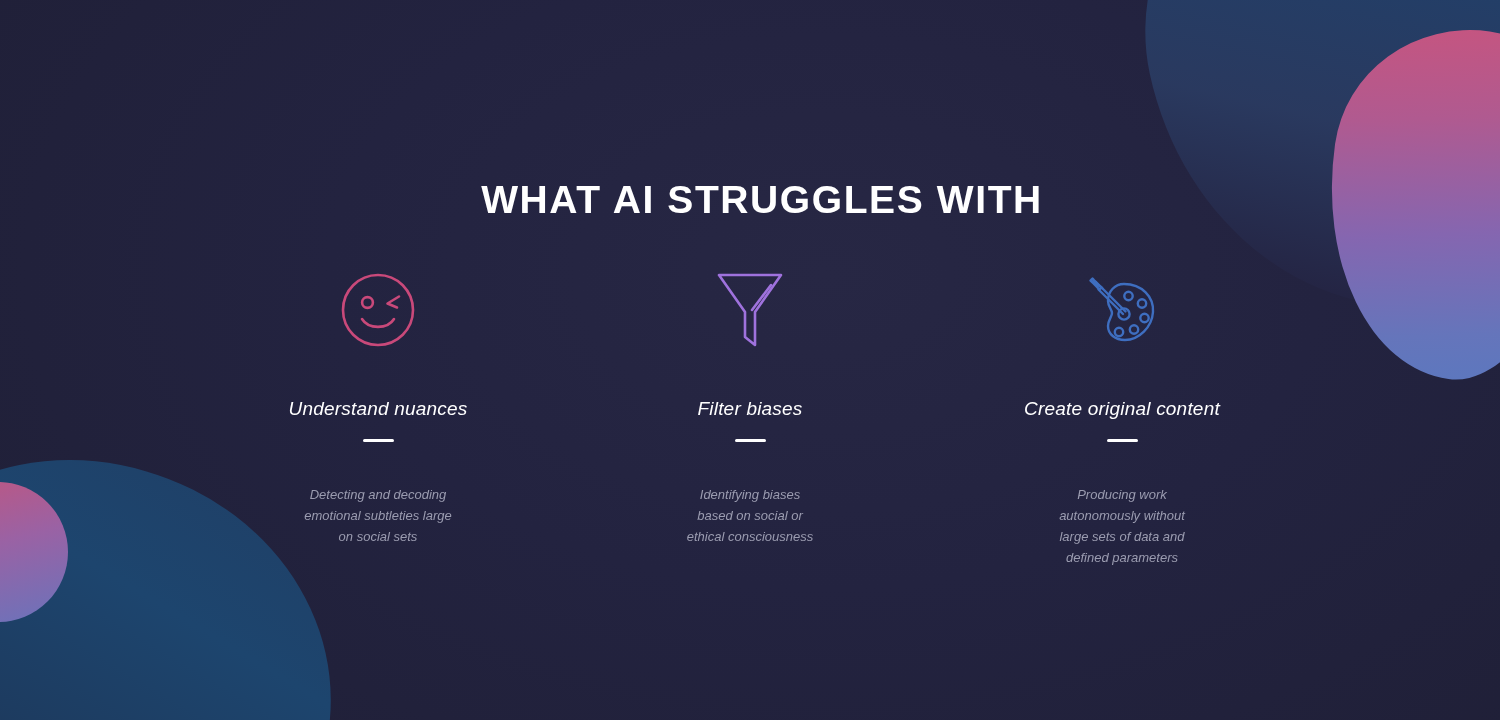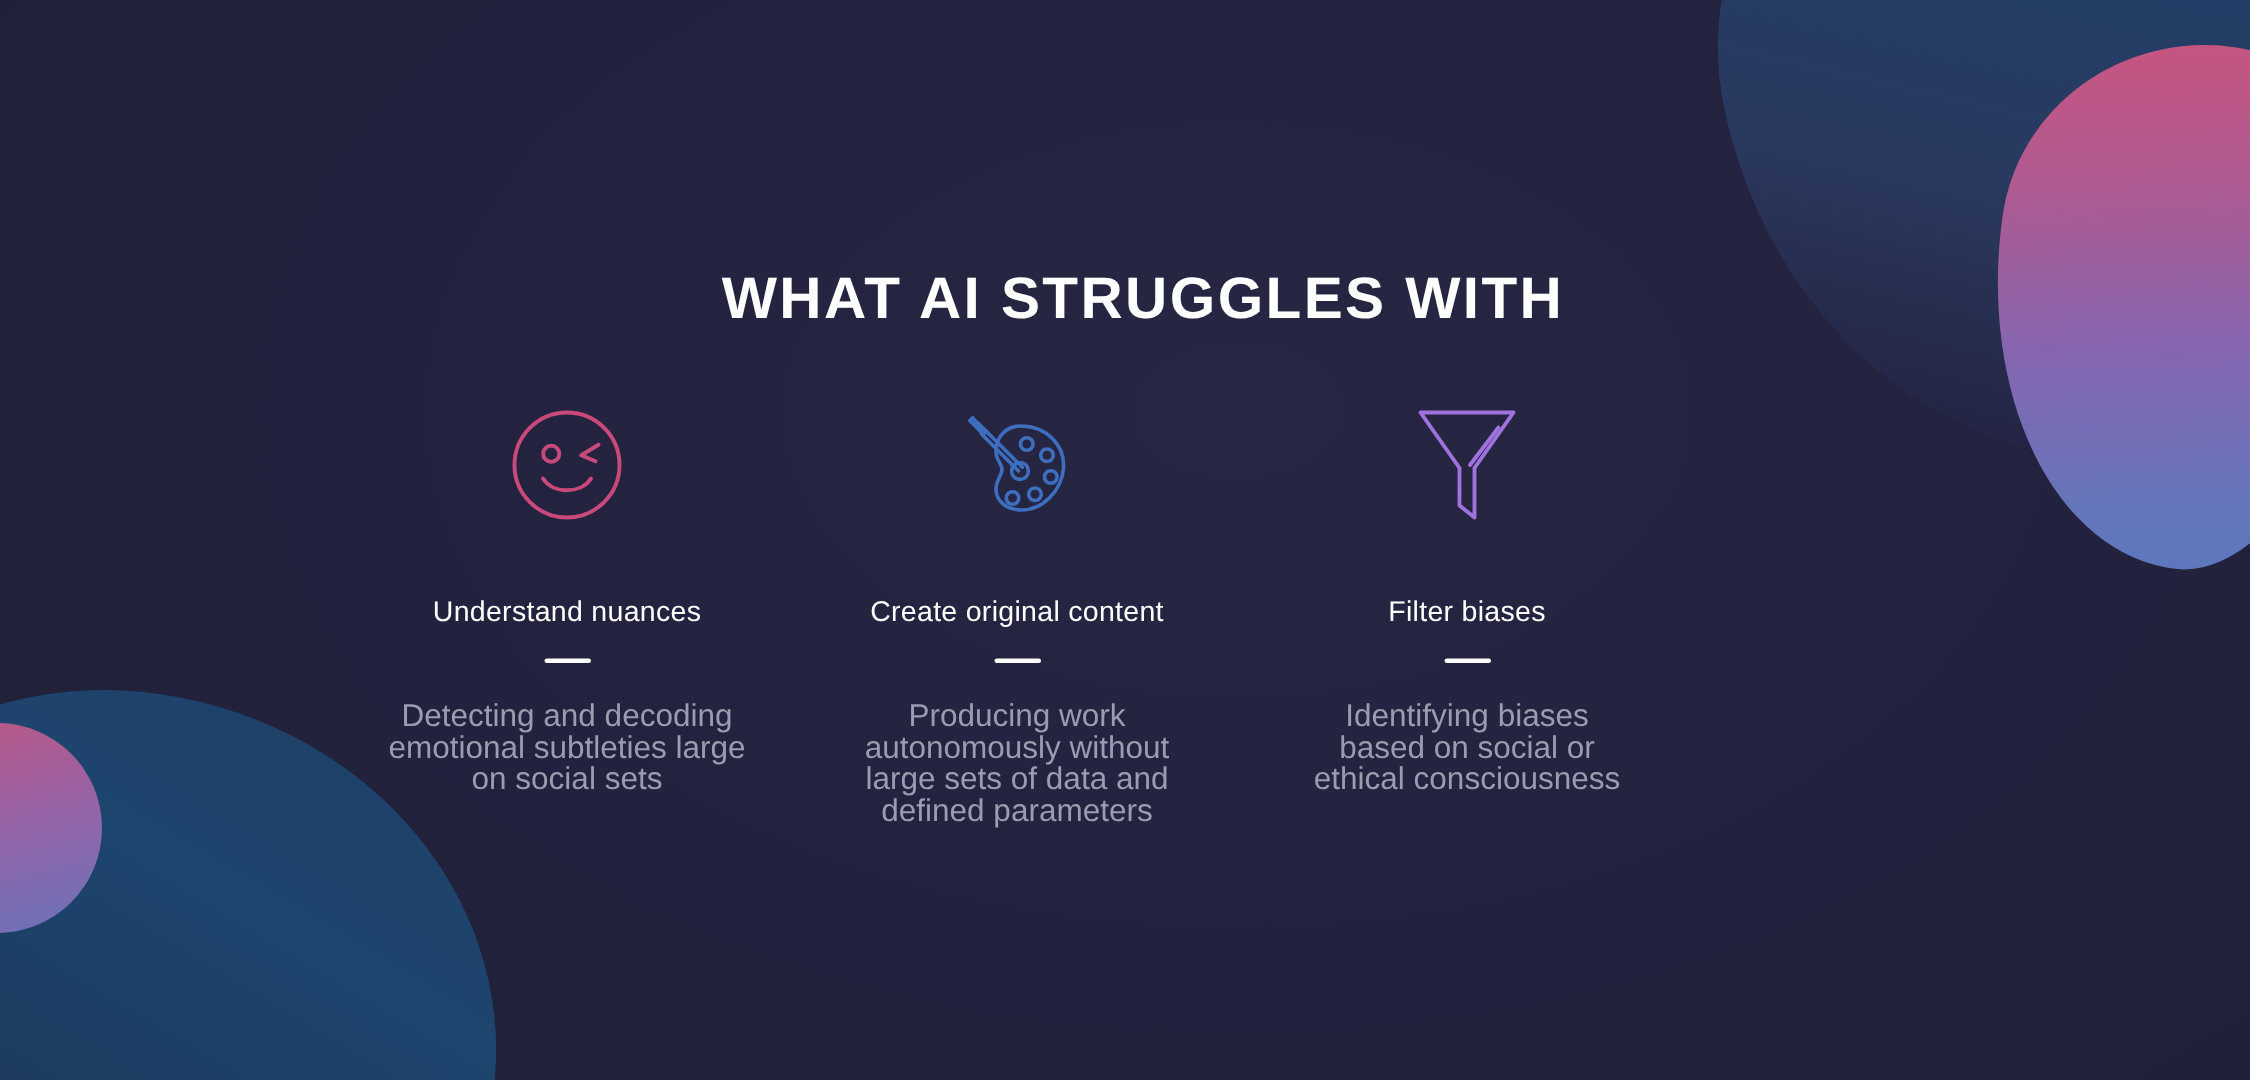--- a/index.html
+++ b/index.html
@@ -98,21 +98,23 @@
     font-weight: bold;
     letter-spacing: 1.6px;
   }
 
   .columns {
     position: absolute;
     top: 262px;
     left: 228px;
     width: 1044px;
     display: flex;
+    justify-content: space-between;
     align-items: flex-start;
+    font-style: italic;
   }
 
   .col {
     width: 300px;
     display: flex;
     flex-direction: column;
     align-items: center;
     text-align: center;
   }
 
@@ -133,23 +135,23 @@
 
   .divider {
     margin-top: 19px;
     width: 31px;
     height: 3px;
     background: #ffffff;
     border-radius: 2px;
   }
 
   .card-body {
-    margin-top: 25px;
+    margin-top: 42px;
     color: #9b9cb0;
-    font-size: 21px;
+    font-size: 13px;
     line-height: 21px;
     max-width: 240px;
   }
   .card-body .ln { display: block; }
 </style>
 </head>
 <body>
 
 <div class="slide">
 
@@ -174,20 +176,36 @@
             <path d="M60 25.5 L48.5 32.5 L58 36.5"></path>
             <path d="M23 48 C29.5 58.5 48.5 58.5 55 48"></path>
           </svg>
         </div>
         <div class="card-title">Understand nuances</div>
         <div class="divider"></div>
         <div class="card-body">
           <span class="ln">Detecting and decoding</span>
           <span class="ln">emotional subtleties large</span>
           <span class="ln">on social sets</span>
+        </div>
+      </div>
+
+      <div class="col">
+        <div class="icon-wrap">
+          <svg width="72" height="84" viewBox="0 0 72 84" fill="none" stroke="#9f72dd" stroke-width="2.6" stroke-linecap="round" stroke-linejoin="round">
+            <path d="M5 7 L67 7 L41 44 L41 77 L31 69 L31 44 Z"></path>
+            <path d="M57 17 L38 42"></path>
+          </svg>
+        </div>
+        <div class="card-title">Filter biases</div>
+        <div class="divider"></div>
+        <div class="card-body">
+          <span class="ln">Identifying biases</span>
+          <span class="ln">based on social or</span>
+          <span class="ln">ethical consciousness</span>
         </div>
       </div>
 
       <div class="col">
         <div class="icon-wrap">
           <svg width="80" height="80" viewBox="0 0 80 80" fill="none" stroke="#3e6ec0" stroke-width="2.4" stroke-linecap="round" stroke-linejoin="round">
             <path d="M42 14 C60 14 72 27 71 42 C70 57 57 70 43 70 C33 70 26 64 26 56
                      C26 50 30 47 30 43 C30 39 26 37 26 31 C26 21 33 14 42 14 Z"></path>
             <circle cx="46.5" cy="26" r="4.2"></circle>
             <circle cx="60" cy="33.5" r="4.2"></circle>
@@ -204,31 +222,15 @@
         <div class="card-title">Create original content</div>
         <div class="divider"></div>
         <div class="card-body">
           <span class="ln">Producing work</span>
           <span class="ln">autonomously without</span>
           <span class="ln">large sets of data and</span>
           <span class="ln">defined parameters</span>
         </div>
       </div>
 
-      <div class="col">
-        <div class="icon-wrap">
-          <svg width="72" height="84" viewBox="0 0 72 84" fill="none" stroke="#9f72dd" stroke-width="2.6" stroke-linecap="round" stroke-linejoin="round">
-            <path d="M5 7 L67 7 L41 44 L41 77 L31 69 L31 44 Z"></path>
-            <path d="M57 17 L38 42"></path>
-          </svg>
-        </div>
-        <div class="card-title">Filter biases</div>
-        <div class="divider"></div>
-        <div class="card-body">
-          <span class="ln">Identifying biases</span>
-          <span class="ln">based on social or</span>
-          <span class="ln">ethical consciousness</span>
-        </div>
-      </div>
-
     </div>
   </div>
 </div>
 
 </body></html>

